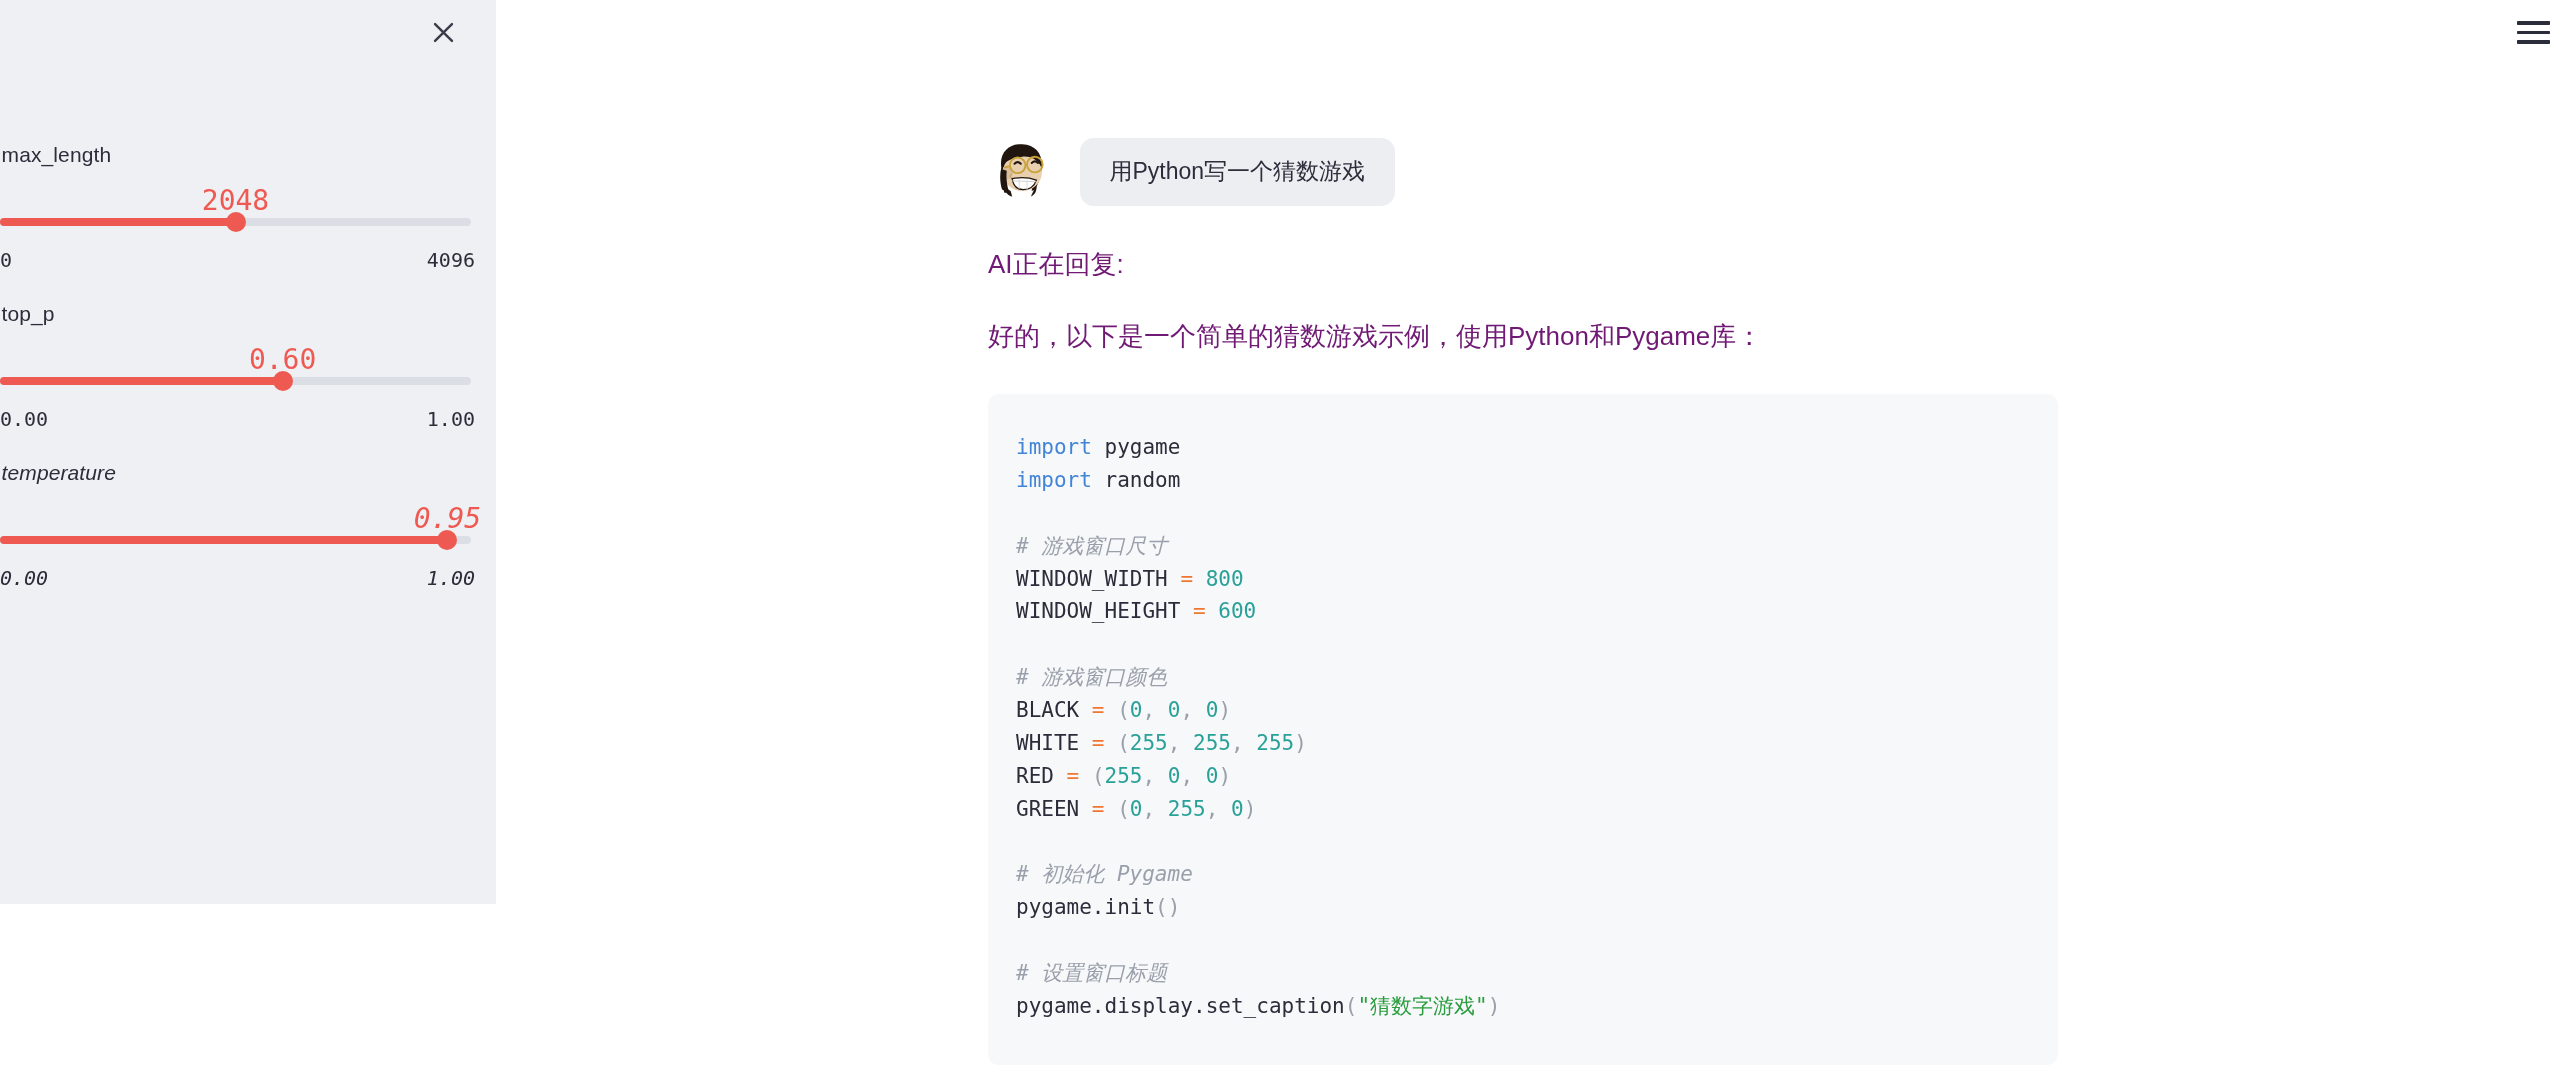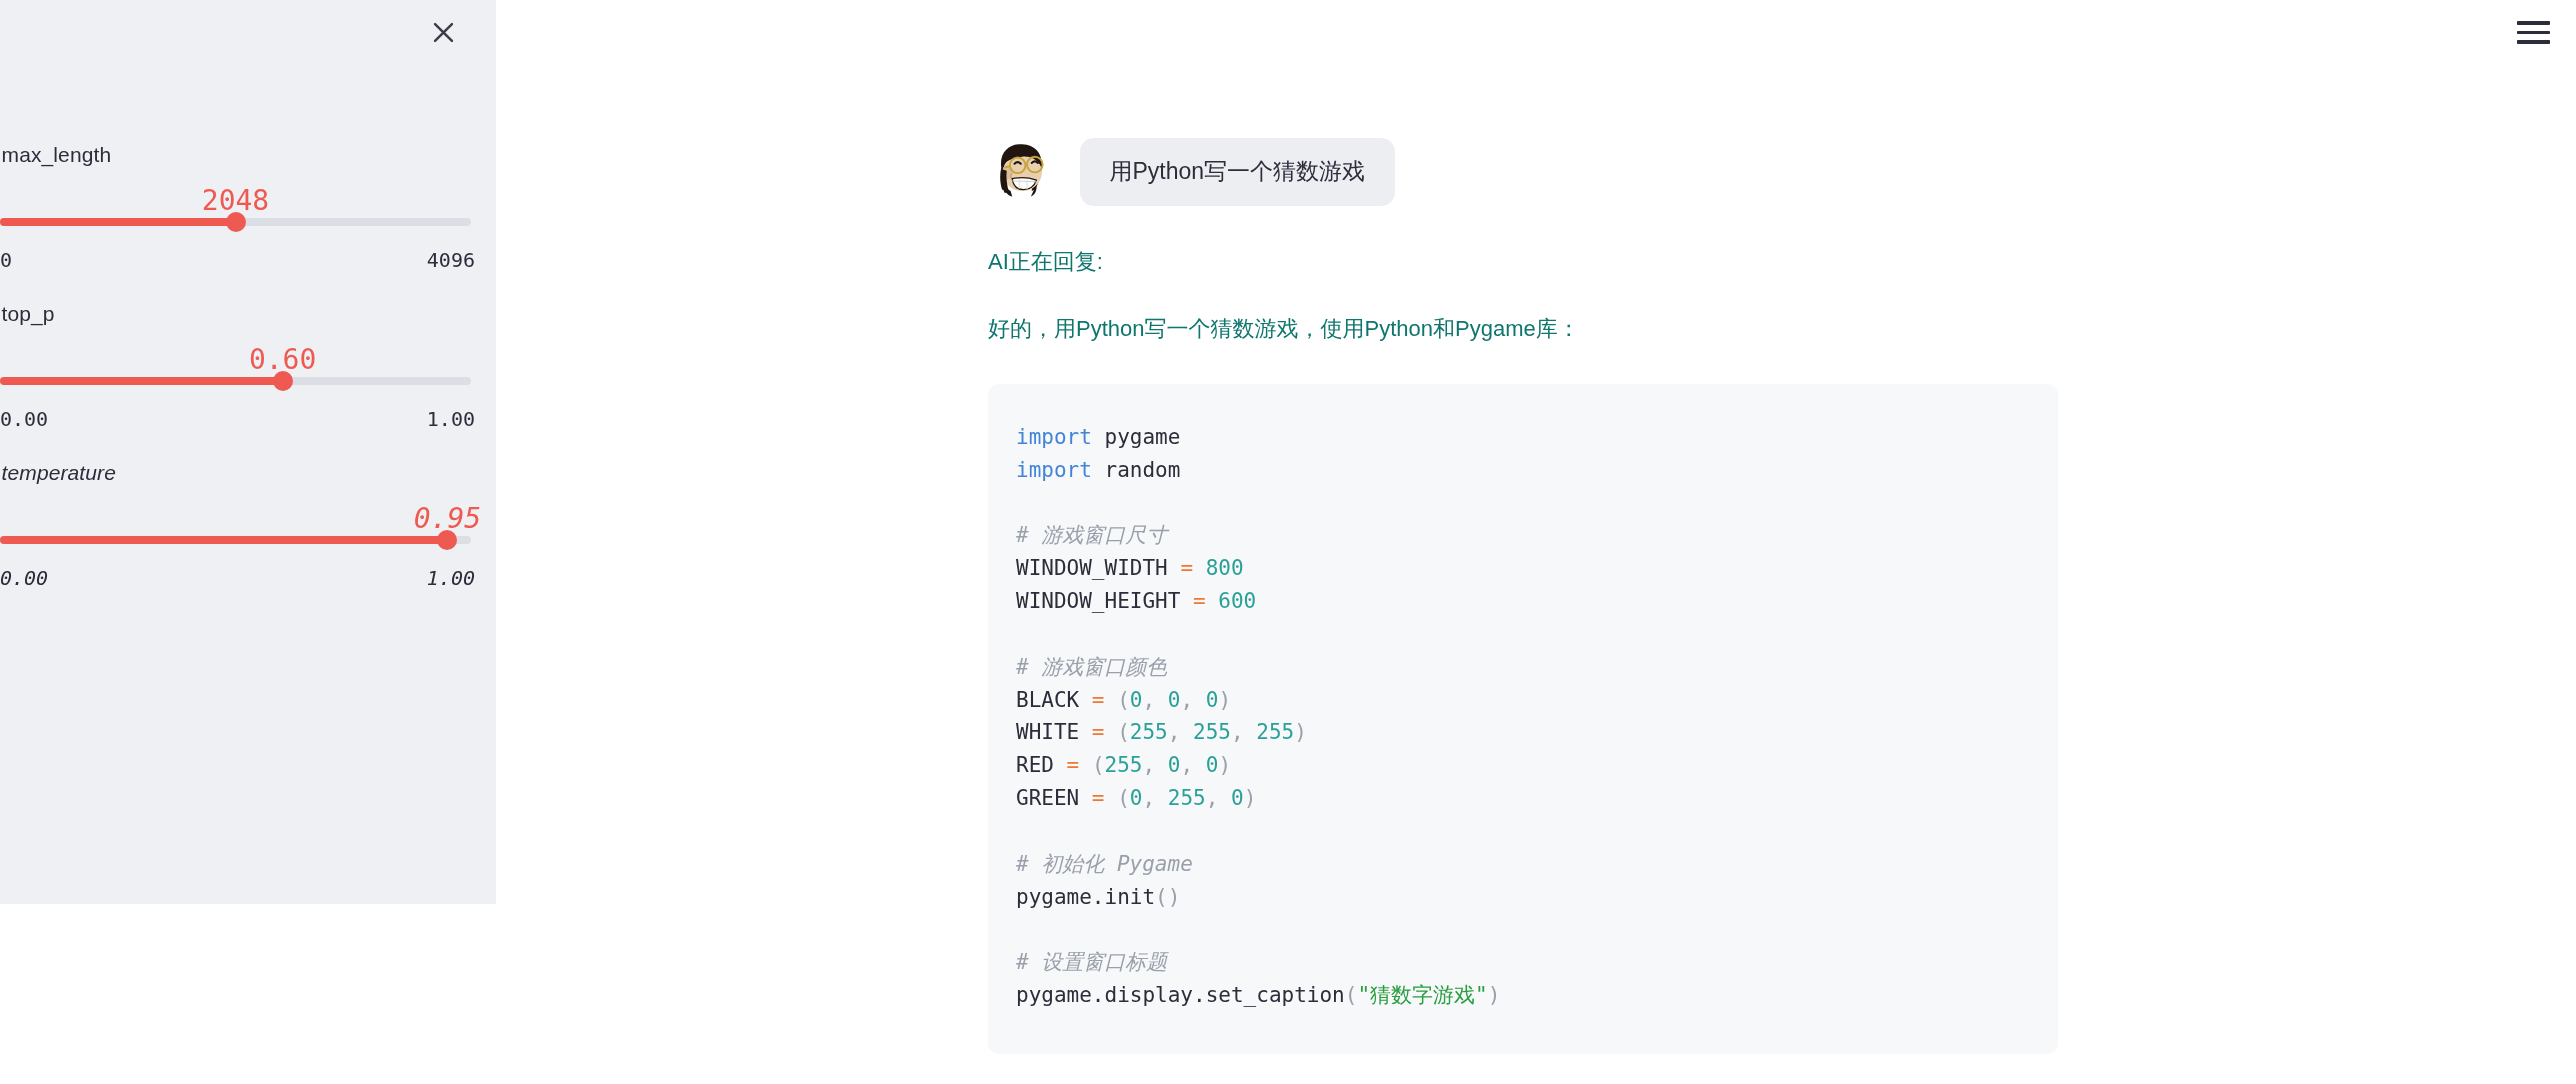--- a/index.html
+++ b/index.html
@@ -156,22 +156,22 @@
     background: #edeef2;
     border-radius: 14px;
     padding: 19.4px 29.5px;
     font-size: 23px;
     color: #2b2d3a;
     line-height: 1.25;
     align-self: flex-start;
   }
 
   .ai-line {
-    font-size: 22px;
-    color: #0f766e;
+    font-size: 26px;
+    color: #701a75;
     line-height: 1.3;
   }
   #ai-status { margin-top: 42px; }
   #ai-intro  { margin-top: 39px; }
 
   #code-block {
     margin-top: 40px;
     background: #f7f8fa;
     border-radius: 11px;
     padding: 31px 0 36px 22px;
@@ -294,21 +294,21 @@
           <line x1="50" y1="54" x2="50" y2="66" stroke="#d8d8d8" stroke-width="1.2"></line>
 
           <path d="M20 62 C22 70 26 74 31 75 L29 68 Z" fill="#20160f"></path>
           <path d="M62 60 C63 68 60 73 55 75 L59 66 Z" fill="#20160f"></path>
         </svg>
       </div>
       <div id="user-bubble">用Python写一个猜数游戏</div>
     </div>
 
     <div id="ai-status" class="ai-line">AI正在回复:</div>
-    <div id="ai-intro" class="ai-line">好的，用Python写一个猜数游戏，使用Python和Pygame库：</div>
+    <div id="ai-intro" class="ai-line">好的，以下是一个简单的猜数游戏示例，使用Python和Pygame库：</div>
 
     <div id="code-block">
       <pre><code id="code-out"><span class="tok-kw">import</span><span class="tok-plain"> pygame</span>
 <span class="tok-kw">import</span><span class="tok-plain"> random</span>
 
 <span class="tok-comment"># 游戏窗口尺寸</span>
 <span class="tok-plain">WINDOW_WIDTH </span><span class="tok-op">=</span><span class="tok-plain"> </span><span class="tok-num">800</span>
 <span class="tok-plain">WINDOW_HEIGHT </span><span class="tok-op">=</span><span class="tok-plain"> </span><span class="tok-num">600</span>
 
 <span class="tok-comment"># 游戏窗口颜色</span>

